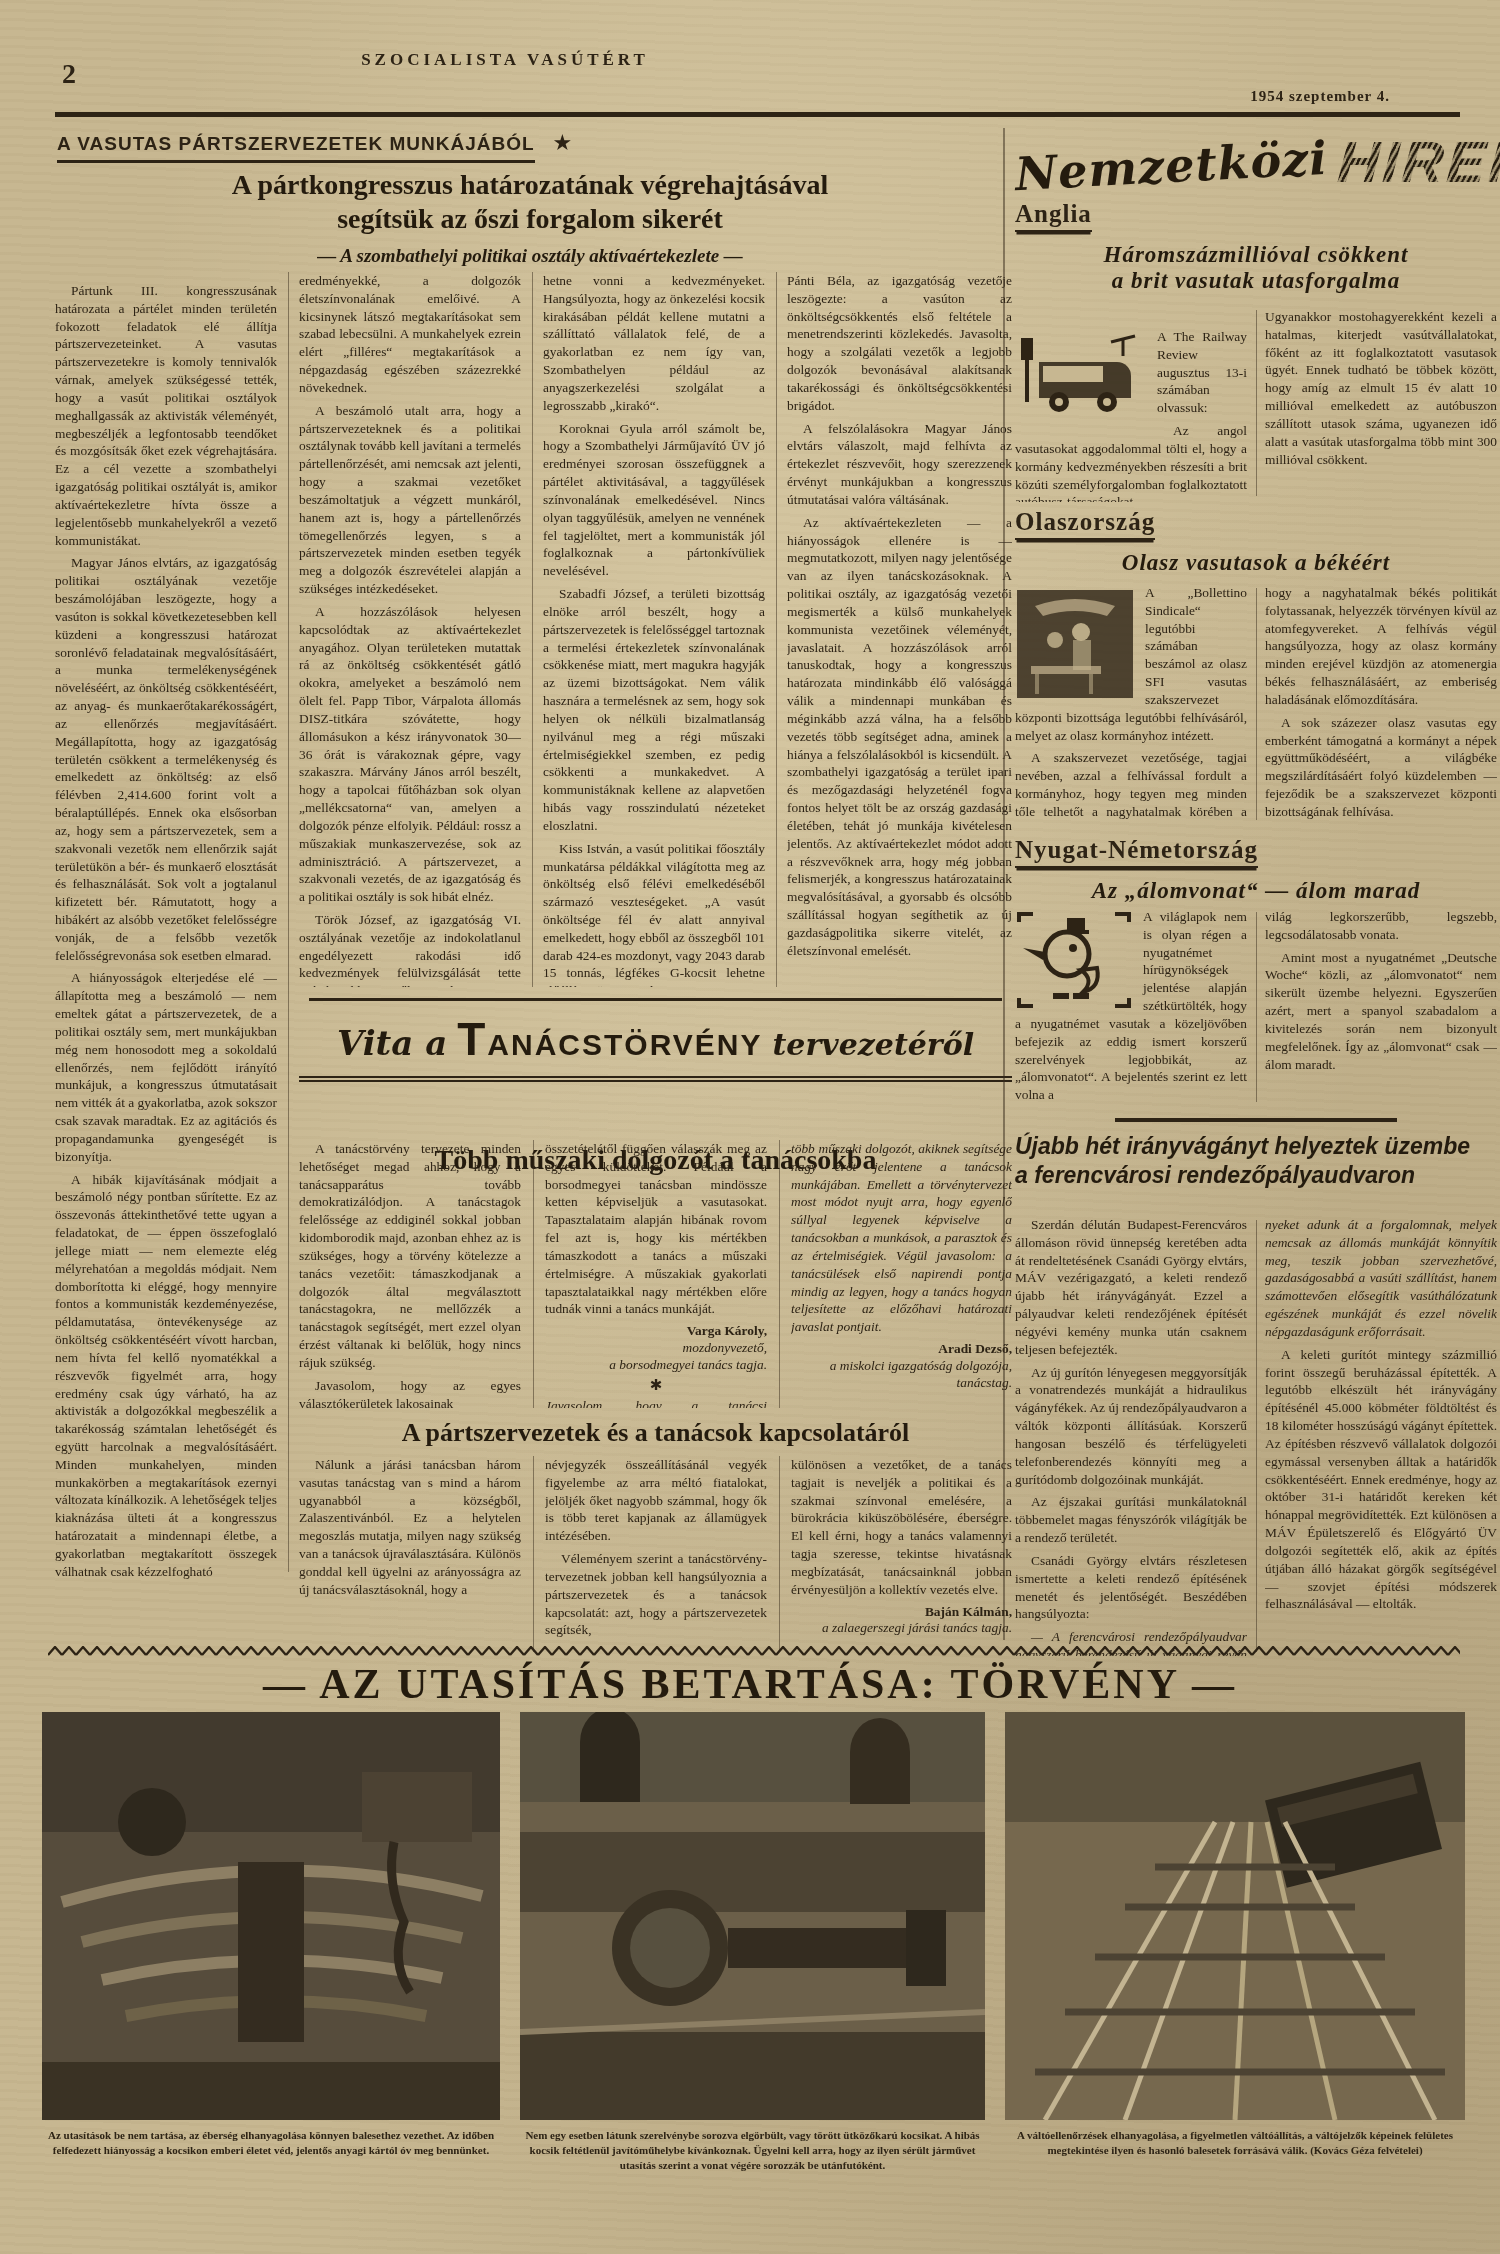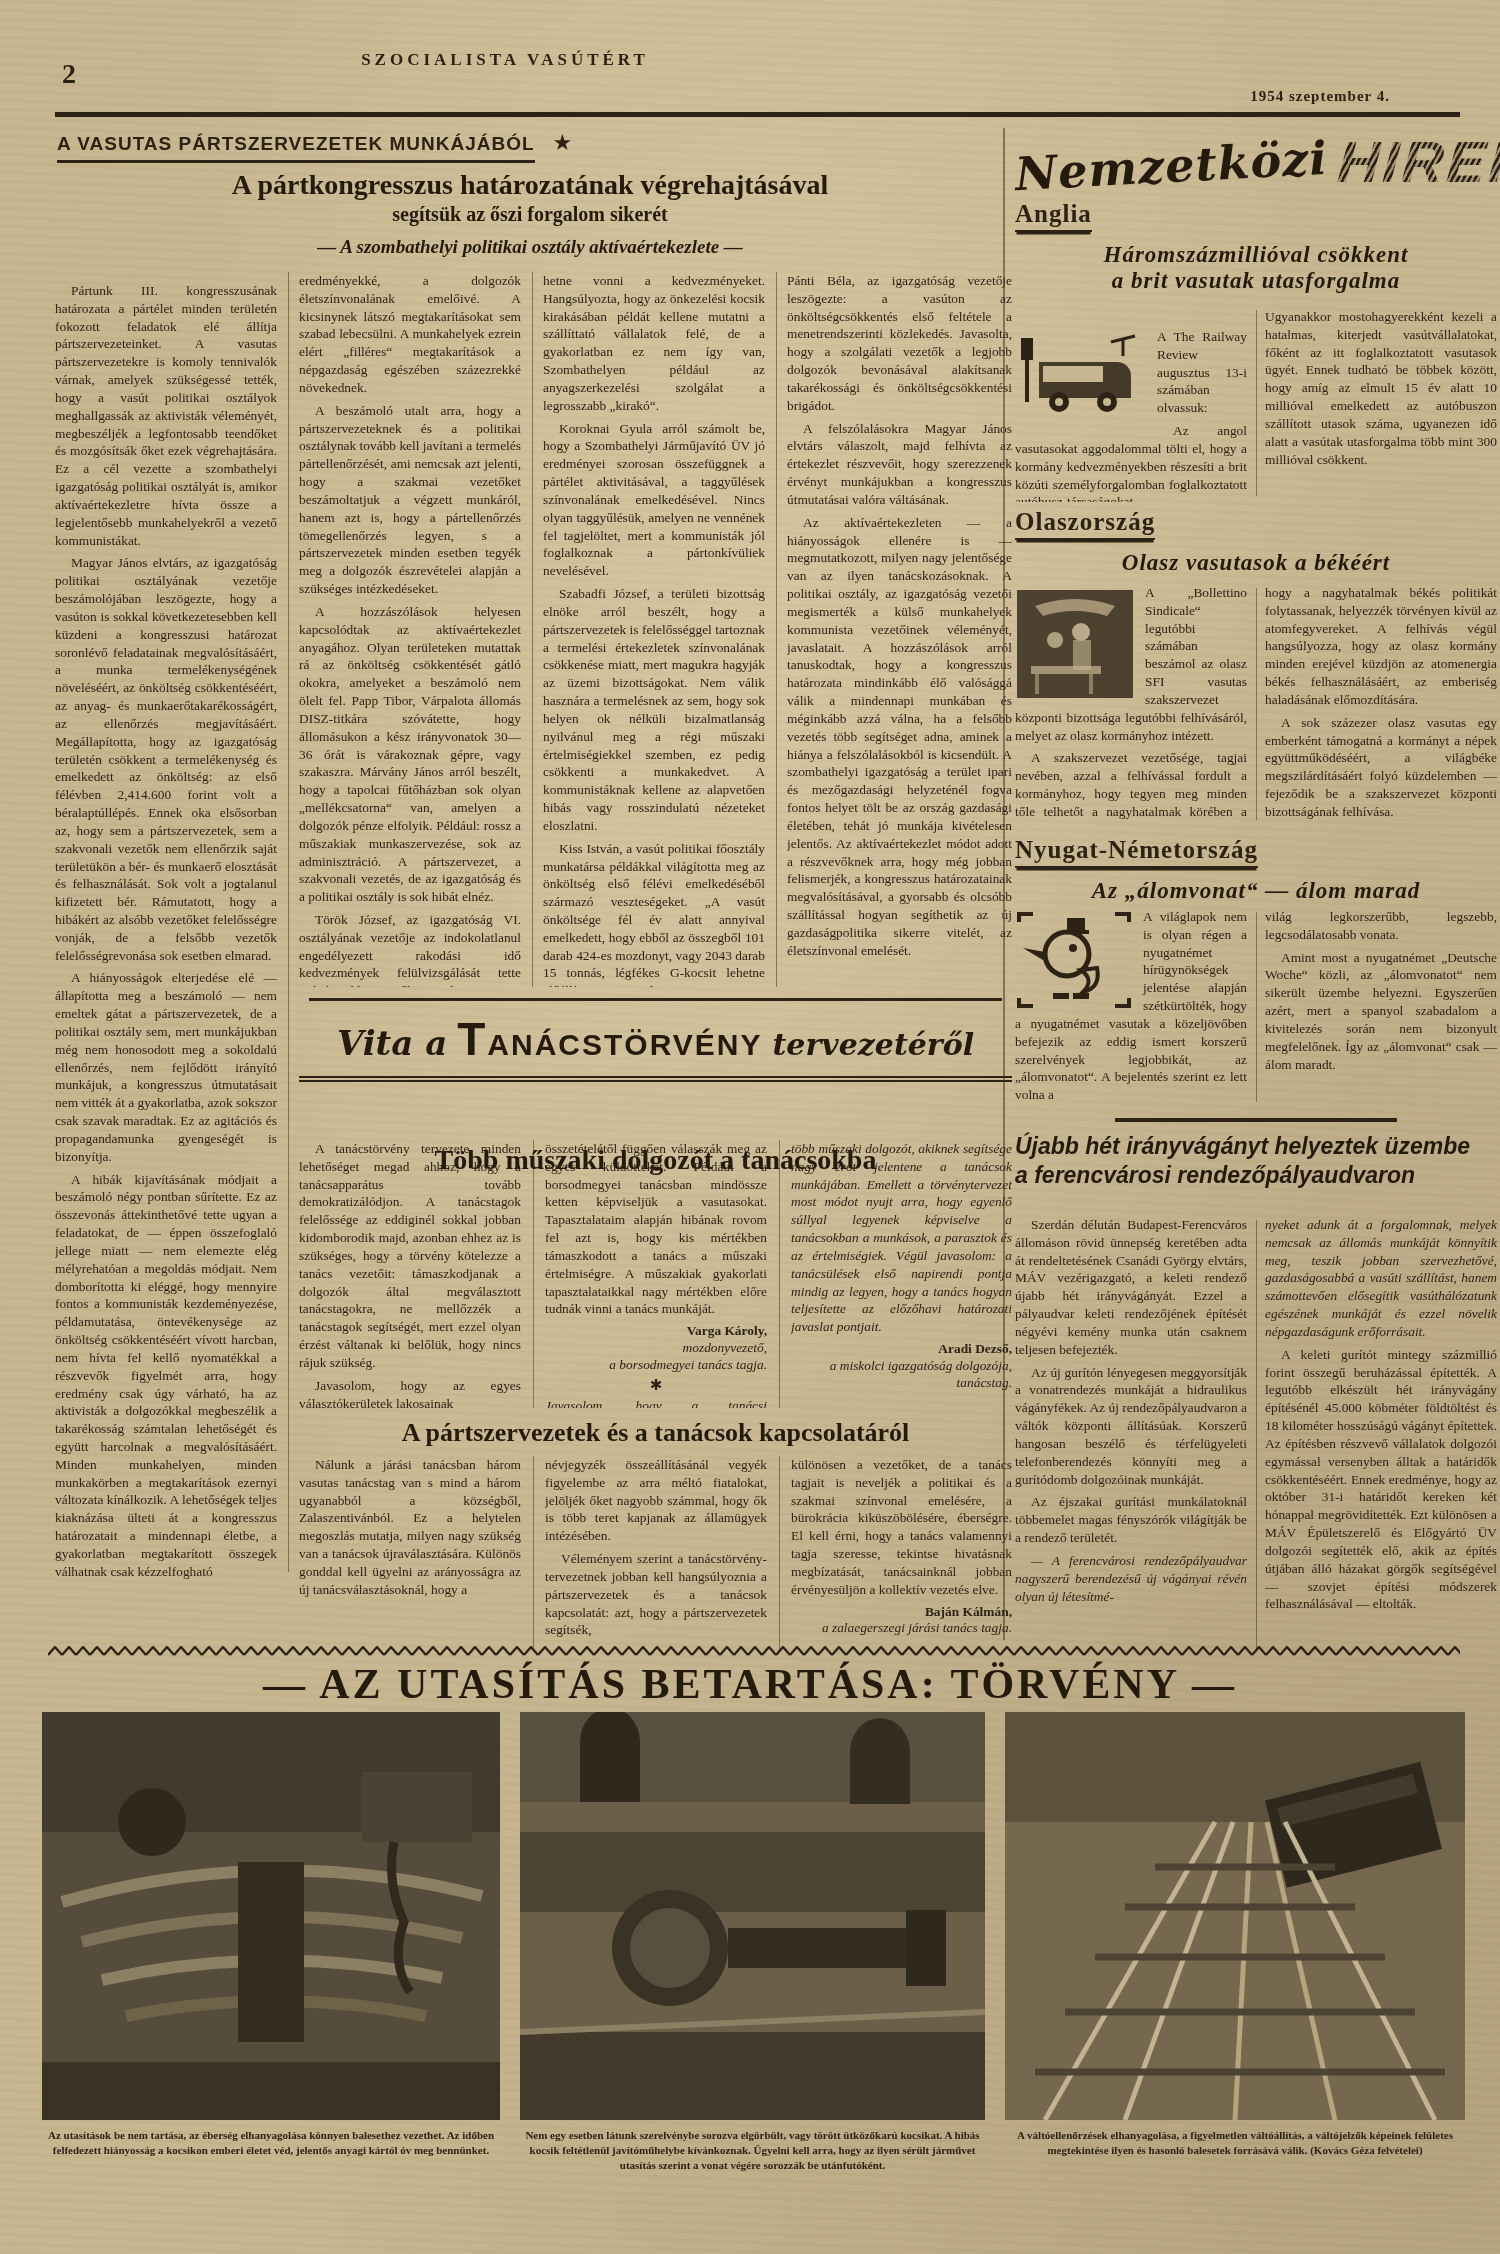--- a/index.html
+++ b/index.html
@@ -62,21 +62,21 @@
   <div class="abs serif" style="right:110px;top:88px;font-size:15px;font-weight:bold;letter-spacing:1px;">1954 szeptember 4.</div>
   <div class="abs hrule" style="left:55px;top:112px;width:1405px;height:5px;"></div>
 
   <div class="abs" style="left:57px;top:130px;">
     <span class="sans" style="font-size:19px;font-weight:bold;letter-spacing:1px;border-bottom:3px solid #2d2315;padding-bottom:6px;">A VASUTAS PÁRTSZERVEZETEK MUNKÁJÁBÓL</span>
     <span style="font-size:22px;margin-left:14px;">★</span>
   </div>
 
   <div class="abs" style="left:55px;top:168px;width:950px;">
     <div class="headline" style="font-size:28px;line-height:1.2;">A pártkongresszus határozatának végrehajtásával</div>
-    <div class="headline" style="font-size:20px;line-height:1.2;">segítsük az őszi forgalom sikerét</div>
+    <div class="headline" style="font-size:28px;line-height:1.2;">segítsük az őszi forgalom sikerét</div>
     <div class="headline" style="font-size:19px;font-style:italic;margin-top:10px;">— A szombathelyi politikai osztály aktívaértekezlete —</div>
   </div>
 
   <div class="abs" style="left:55px;top:272px;width:960px;height:1385px;">
     <div class="colbox np" style="left:0;width:222px;height:1300px;margin-top:10px;">
       <p>Pártunk III. kongresszusának határozata a pártélet minden területén fokozott feladatok elé állítja pártszervezeteinket. A vasutas pártszervezetekre is komoly tennivalók várnak, amelyek szükségessé tették, hogy a vasút politikai osztályok meghallgassák az aktivisták véleményét, megbeszéljék a legfontosabb teendőket és mozgósítsák őket ezek végrehajtására. Ez a cél vezette a szombathelyi igazgatóság politikai osztályát is, amikor aktívaértekezletre hívta össze a legjelentősebb munkahelyekről a vezető kommunistákat.</p>
       <p>Magyar János elvtárs, az igazgatóság politikai osztályának vezetője beszámolójában leszögezte, hogy a vasúton is sokkal következetesebben kell küzdeni a kongresszusi határozat soronlévő feladatainak megvalósításáért, a munka termelékenységének növeléséért, az önköltség csökkentéséért, az anyag- és munkaerőtakarékosságért, az ellenőrzés megjavításáért. Megállapította, hogy az igazgatóság területén csökkent a termelékenység és emelkedett az önköltség: az első félévben 2,414.600 forint volt a béralaptúllépés. Ennek oka elsősorban az, hogy sem a pártszervezetek, sem a szakvonali vezetők nem ellenőrzik saját területükön a bér- és munkaerő elosztását és felhasználását. Sok volt a jogtalanul kifizetett bér. Rámutatott, hogy a hibákért az alsóbb vezetőket felelősségre vonják, de a felsőbb vezetők felelősségrevonása sok esetben elmarad.</p>
       <p>A hiányosságok elterjedése elé — állapította meg a beszámoló — nem emeltek gátat a pártszervezetek, de a politikai osztály sem, mert munkájukban még nem honosodott meg a sokoldalú ellenőrzés, nem fejlődött irányító munkájuk, a kongresszus útmutatásait nem vitték át a gyakorlatba, azok sokszor csak szavak maradtak. Ez az agitációs és propagandamunka gyengeségét is bizonyítja.</p>
       <p>A hibák kijavításának módjait a beszámoló négy pontban sűrítette. Ez az összevonás áttekinthetővé tette ugyan a feladatokat, de — éppen összefoglaló jellege miatt — nem elemezte elég mélyrehatóan a megoldás módjait. Nem domborította ki eléggé, hogy mennyire fontos a kommunisták kezdeményezése, példamutatása, öntevékenysége az önköltség csökkentéséért vívott harcban, nem hívta fel kellő nyomatékkal a részvevők figyelmét arra, hogy eredmény csak úgy várható, ha az aktivisták a dolgozókkal megbeszélik a takarékosság számtalan lehetőségét és együtt harcolnak a megvalósításáért. Minden munkahelyen, minden munkakörben a megtakarítások ezernyi változata kínálkozik. A lehetőségek teljes kiaknázása ülteti át a kongresszus határozatait a mindennapi életbe, a gyakorlatban megtakarított összegek válhatnak csak kézzelfogható</p>
     </div>
@@ -245,20 +245,21 @@
 
     <div class="abs" style="left:0;top:1004px;width:482px;height:526px;overflow:hidden;">
       <div class="sans" style="font-weight:bold;font-style:italic;font-size:23px;line-height:1.25;text-align:left;color:#241b0e;">
         <span>Újabb hét irányvágányt helyeztek üzembe</span><br>
         <span>a ferencvárosi rendezőpályaudvaron</span>
       </div>
       <div class="np" style="position:absolute;left:0;top:84px;width:232px;height:440px;">
         <p>Szerdán délután Budapest-Ferencváros állomáson rövid ünnepség keretében adta át rendeltetésének Csanádi György elvtárs, MÁV vezérigazgató, a keleti rendező újabb hét irányvágányát. Ezzel a pályaudvar keleti rendezőjének építését négyévi kemény munka után csaknem teljesen befejezték.</p>
         <p>Az új gurítón lényegesen meggyorsítják a vonatrendezés munkáját a hidraulikus vágányfékek. Az új rendezőpályaudvaron a váltók központi állításúak. Korszerű hangosan beszélő és térfelügyeleti telefonberendezés könnyíti meg a gurítódomb dolgozóinak munkáját.</p>
         <p>Az éjszakai gurítási munkálatoknál többemelet magas fényszórók világítják be a rendező területét.</p>
+        <p>Csanádi György elvtárs részletesen ismertette a keleti rendező építésének menetét és jelentőségét. Beszédében hangsúlyozta:</p>
         <p class="ital">— A ferencvárosi rendezőpályaudvar nagyszerű berendezésű új vágányai révén olyan új létesítmé-</p>
       </div>
       <div class="vrule" style="left:241px;top:88px;height:432px;"></div>
       <div class="np" style="position:absolute;left:250px;top:84px;width:232px;height:440px;">
         <p class="ital noind">nyeket adunk át a forgalomnak, melyek nemcsak az állomás munkáját könnyítik meg, teszik jobban szervezhetővé, gazdaságosabbá a vasúti szállítást, hanem számottevően elősegítik vasúthálózatunk egészének munkáját és ezzel növelik népgazdaságunk erőforrásait.</p>
         <p>A keleti gurítót mintegy százmillió forint összegű beruházással építették. A legutóbb elkészült hét irányvágány építésénél 45.000 köbméter földtöltést és 18 kilométer hosszúságú vágányt építettek. Az építésben részvevő vállalatok dolgozói egymással versenyben álltak a határidők csökkentéséért. Ennek eredménye, hogy az október 31-i határidőt kereken két hónappal megrövidítették. Ezt különösen a MÁV Épületszerelő és Előgyártó ÜV dolgozói segítették elő, akik az építés útjában álló házakat görgők segítségével — szovjet építési módszerek felhasználásával — eltolták.</p>
       </div>
     </div>
   </div>
 

